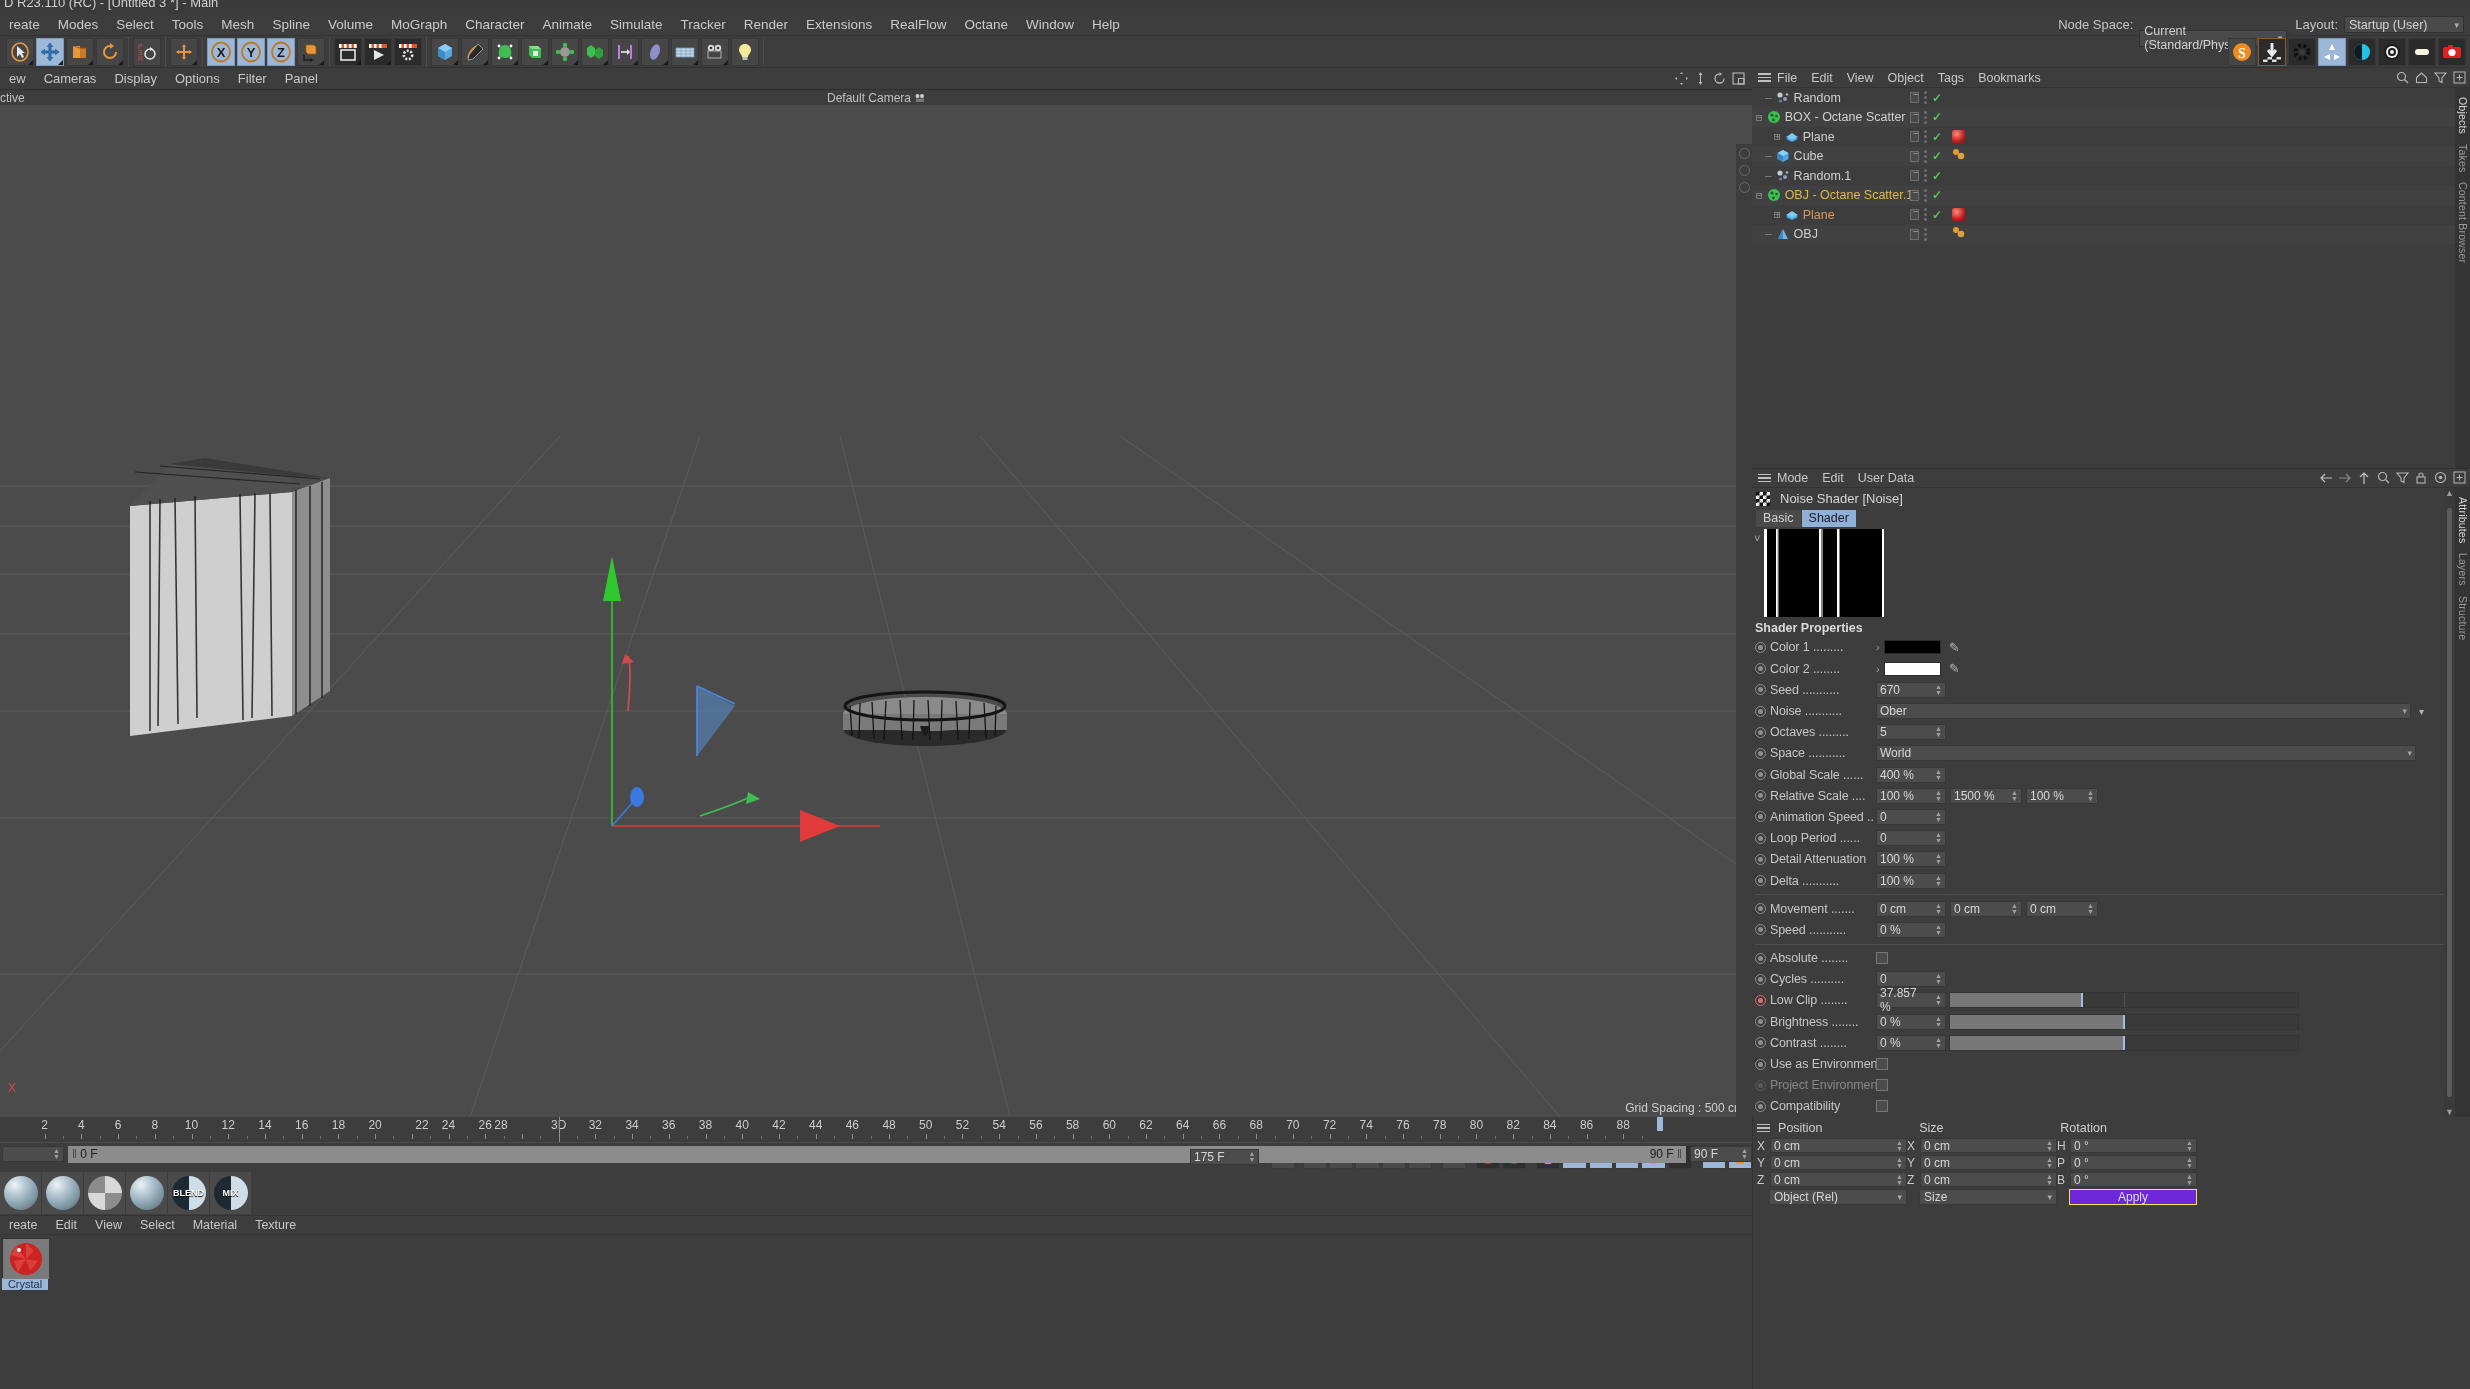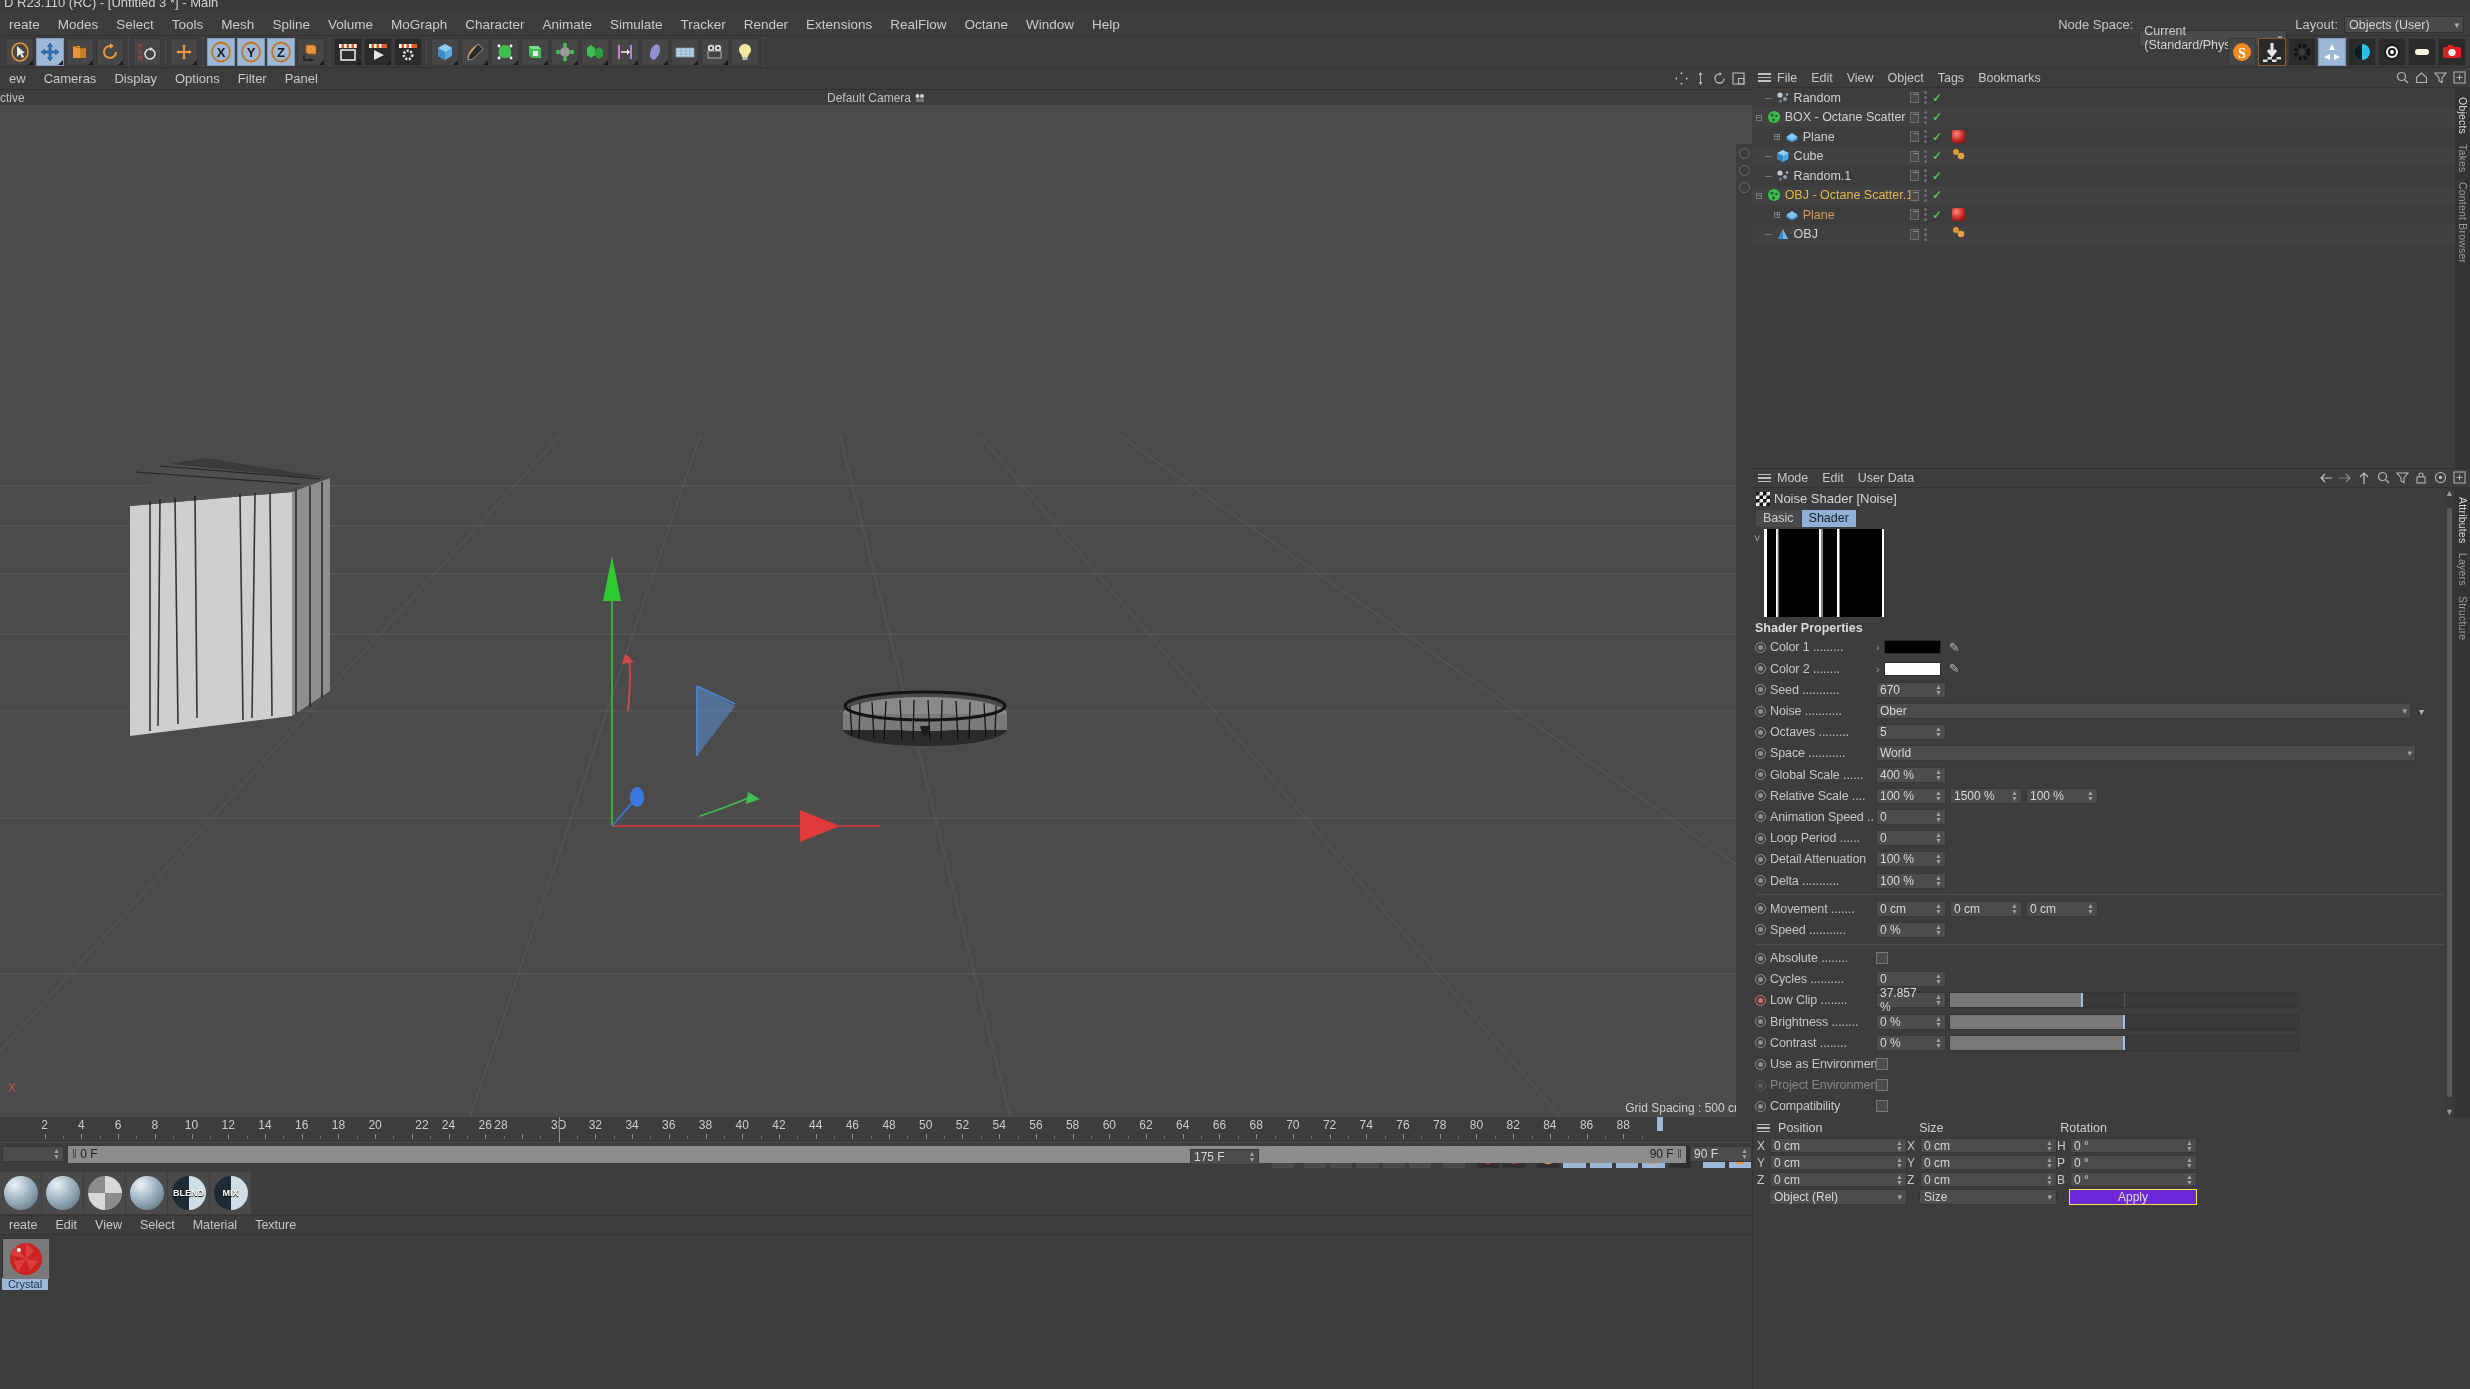--- a/index.html
+++ b/index.html
@@ -148,21 +148,21 @@
   .vtab {
     writing-mode: vertical-rl; font-size: 10.5px; color: #9a9a9a;
     padding: 5px 0; letter-spacing: 0.2px;
   }
   .vtab.sel { color: #d8d8d8; }
 
   
   .attr { flex: 1; background: #3d3d3d; display: flex; position: relative; }
   .attr-main { flex: 1; position: relative; overflow: hidden; }
   .attr-title {
-    height: 22px; display: flex; align-items: center; gap: 4px; padding-left: 4px;
+    height: 22px; display: flex; align-items: center; gap: 10px; padding-left: 4px;
     font-size: 13px; color: #d5d5d5;
   }
   .checkerico { width: 14px; height: 14px; background:
       linear-gradient(45deg,#fff 25%,transparent 25%,transparent 75%,#fff 75%) 0 0/7px 7px,
       linear-gradient(45deg,#fff 25%,transparent 25%,transparent 75%,#fff 75%) 3.5px 3.5px/7px 7px, #111; }
   .attr-tabs { display: flex; gap: 1px; padding-left: 4px; height: 17px; }
   .atab { font-size: 12.5px; padding: 0 7px; line-height: 17px; color: #cfcfcf; background: #4a4a4a; }
   .atab.sel { background: #8fb1d8; color: #1c1c1c; }
 
   .shader-prev-wrap { display: flex; align-items: flex-start; padding: 2px 0 0 2px; }
@@ -318,21 +318,21 @@
       <div class="ddl">
         <span class="lbl">Node Space:</span>
         <div class="dd dd-w1">
           <span>Current (Standard/Physical)</span>
           <span class="caret">▾</span>
         </div>
       </div>
       <div class="ddl">
         <span class="lbl">Layout:</span>
         <div class="dd dd-w2">
-          <span>Objects (User)</span>
+          <span>Startup (User)</span>
           <span class="caret">▾</span>
         </div>
       </div>
     </div>
   </div>
 
   <div class="toolbar">
     <div class="tgroup">
       <div class="tbtn corner">
         <svg width="20" height="20" viewBox="0 0 20 20">

